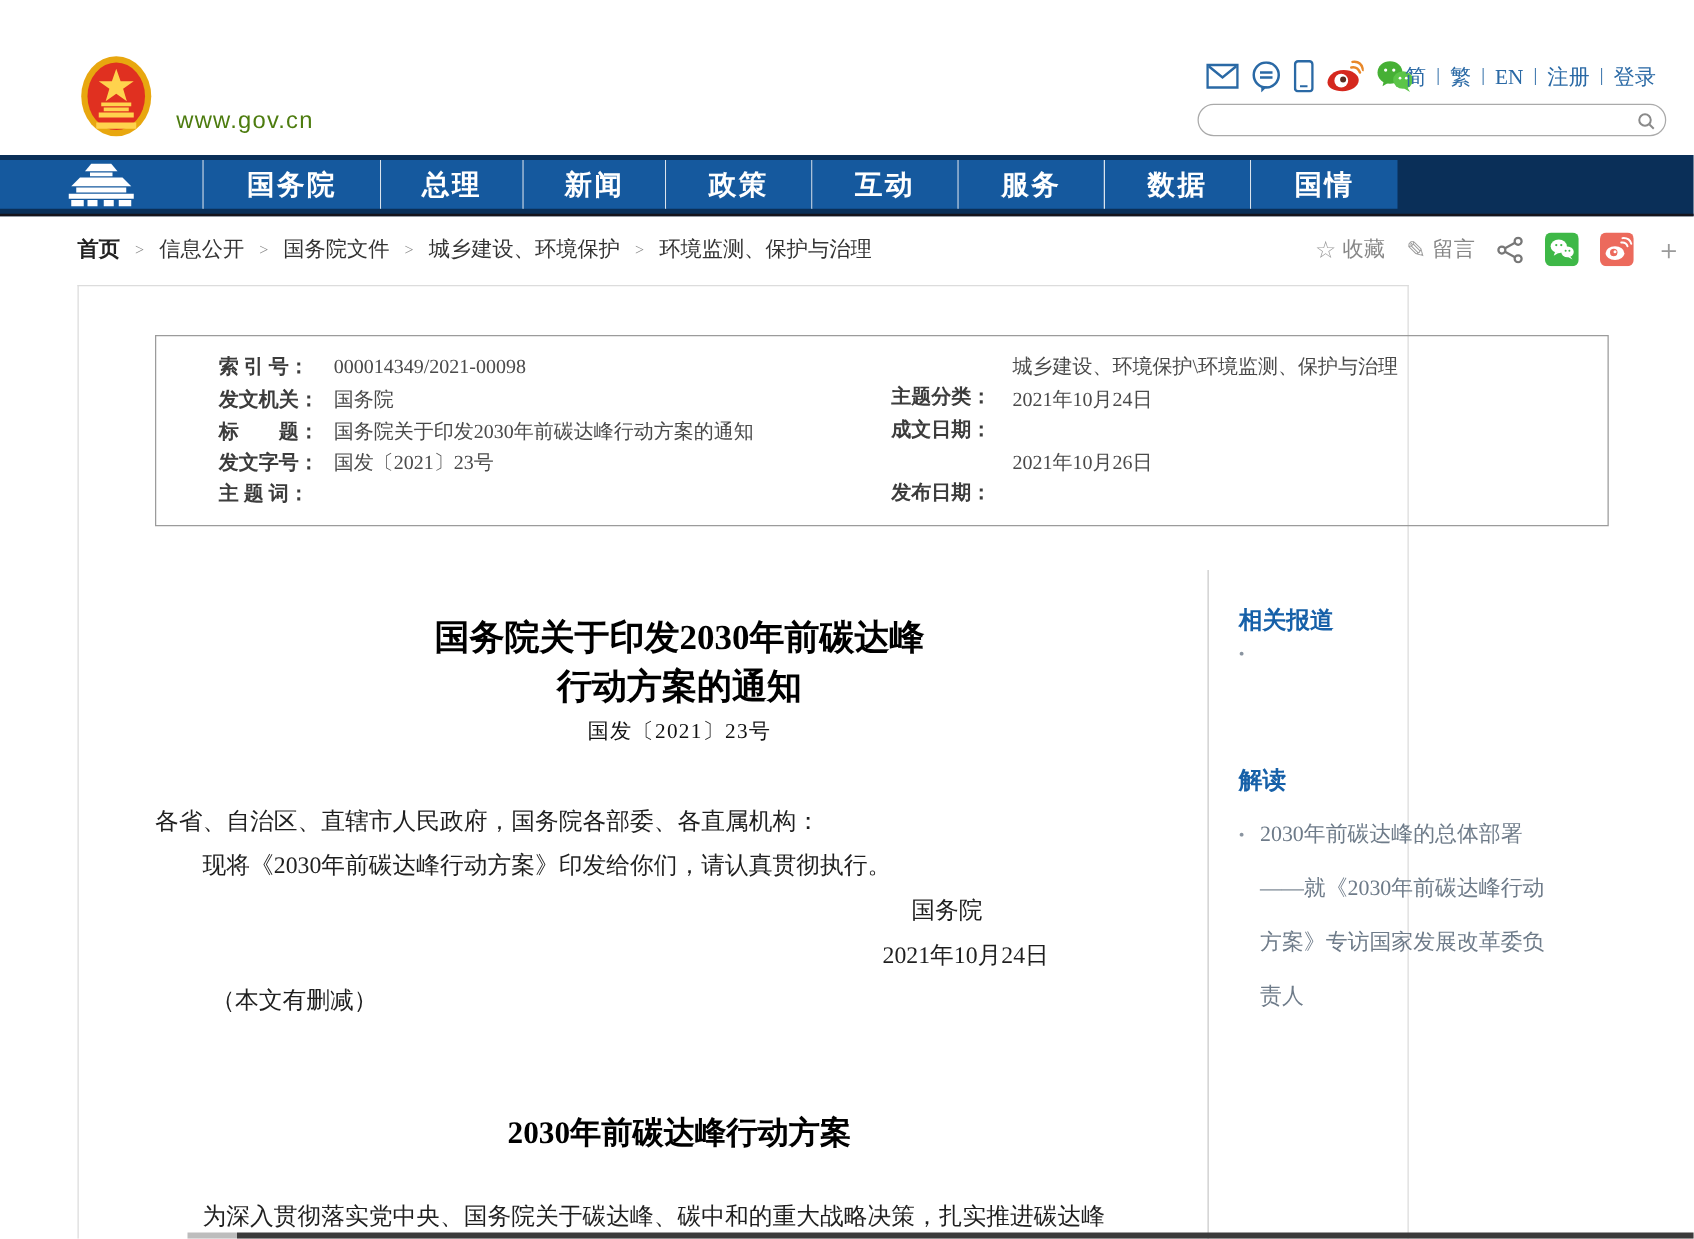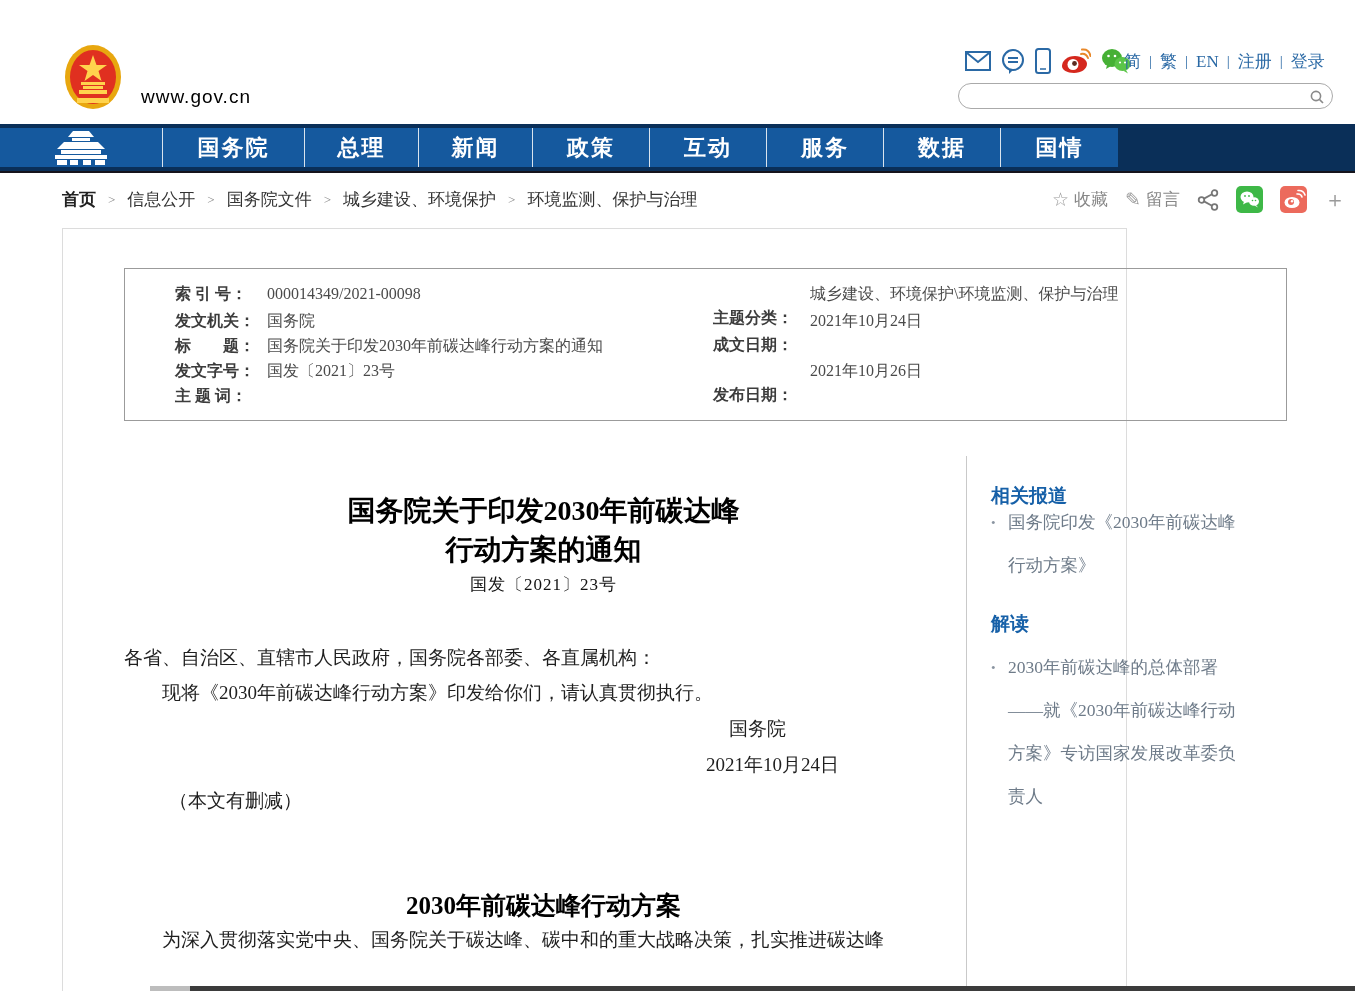--- a/index.html
+++ b/index.html
@@ -6,21 +6,21 @@
   html,body { width:1355px; height:991px; }
   body {
     position:relative; overflow:hidden; background:#fff;
     font-family:"Liberation Serif","DejaVu Serif",serif; color:#333;
   }
 
   
   .header { position:absolute; left:0; top:0; width:1355px; height:124px; background:#fff; }
   .emblem { position:absolute; left:64px; top:44px; width:58px; height:66px; }
   .site-title { position:absolute; left:138px; top:42px; font-size:37px; font-weight:bold; color:#cc1111; letter-spacing:1px; white-space:nowrap; }
-  .site-url { position:absolute; left:141px; top:86px; font-size:19px; color:#000000; letter-spacing:1px; font-family:"Liberation Sans","DejaVu Sans",sans-serif; }
+  .site-url { position:absolute; left:141px; top:86px; font-size:19px; color:#4d7c0f; letter-spacing:1px; font-family:"Liberation Sans","DejaVu Sans",sans-serif; }
   .top-icons { position:absolute; left:965px; top:48px; display:flex; align-items:center; gap:10px; }
   .top-icons .ticon { display:inline-flex; cursor:pointer; }
   .lang-row { position:absolute; left:1124px; top:50px; display:flex; align-items:center; font-size:17px; color:#2a69a5; white-space:nowrap; }
   .lang-row .lnk { cursor:pointer; }
   .lang-row .sep { color:#2a69a5; margin:0 8px; font-size:15px; }
   .search-box { position:absolute; left:958px; top:83px; width:375px; height:26px; border:1px solid #aaa; border-radius:13px; background:#fff; }
   .search-box input { position:absolute; left:12px; top:1px; width:330px; height:22px; border:none; outline:none; font-size:14px; background:transparent; }
   .search-box .mag { position:absolute; right:7px; top:5px; cursor:pointer; }
 
   
@@ -54,21 +54,21 @@
   
   .doc-title { position:absolute; left:61px; top:262px; width:839px; text-align:center; font-size:28px; font-weight:bold; color:#000; line-height:39px; }
   .doc-number { position:absolute; left:61px; top:344px; width:839px; text-align:center; font-size:17px; color:#111; letter-spacing:1px; }
   .para { position:absolute; left:61px; width:839px; font-size:19px; color:#1f1f1f; line-height:30px; }
   .p-salutation { top:414px; }
   .p-body1 { top:449px; text-indent:38px; }
   .p-signer { top:485px; text-align:right; padding-right:177px; }
   .p-date { top:521px; text-align:right; padding-right:124px; }
   .p-note { top:557px; text-indent:45px; }
   .section-title { position:absolute; left:61px; top:660px; width:839px; text-align:center; font-size:25px; font-weight:bold; color:#000; }
-  .p-body2 { top:696px; text-indent:38px;font-family:Liberation Serif, serif; }
+  .p-body2 { top:730px; text-indent:38px;font-family:Liberation Serif, serif; }
 
   
   .side-divider { position:absolute; left:903px; top:227px; width:1px; height:536px; background:#c9c9c9; }
   .sidebar { position:absolute; left:928px; top:230px; width:262px; }
   .side-heading { font-weight:bold; font-size:19px; color:#1660a8; cursor:pointer; }
   .side-item { position:relative; padding-left:17px; font-size:17.5px; line-height:43px; color:#6e7b89; width:258px; cursor:pointer; }
   .side-item .bullet { position:absolute; left:0; top:0; color:#8a94a0; font-size:13px; }
   .sh-related { position:absolute; left:0; top:24px; }
   .si-related { position:absolute; left:0; top:42px; }
   .sh-interpret { position:absolute; left:0; top:152px; }
@@ -302,21 +302,20 @@
   <div class="para p-note">（本文有删减）</div>
 
   <div class="section-title">2030年前碳达峰行动方案</div>
   <div class="para p-body2">为深入贯彻落实党中央、国务院关于碳达峰、碳中和的重大战略决策，扎实推进碳达峰</div>
 
   <div class="side-divider"></div>
   <div class="sidebar">
     <div class="side-heading sh-related">相关报道</div>
     <div class="side-item si-related">
       <span class="bullet">•</span>
-      <span>国务院印发《2030年前碳达峰行动方案》</span>
     </div>
     <div class="side-heading sh-interpret">解读</div>
     <div class="side-item si-interpret">
       <span class="bullet">•</span>
       <span>2030年前碳达峰的总体部署——就《2030年前碳达峰行动方案》专访国家发展改革委负责人</span>
     </div>
   </div>
 </div>
 
 <div class="cut-bar"></div>

